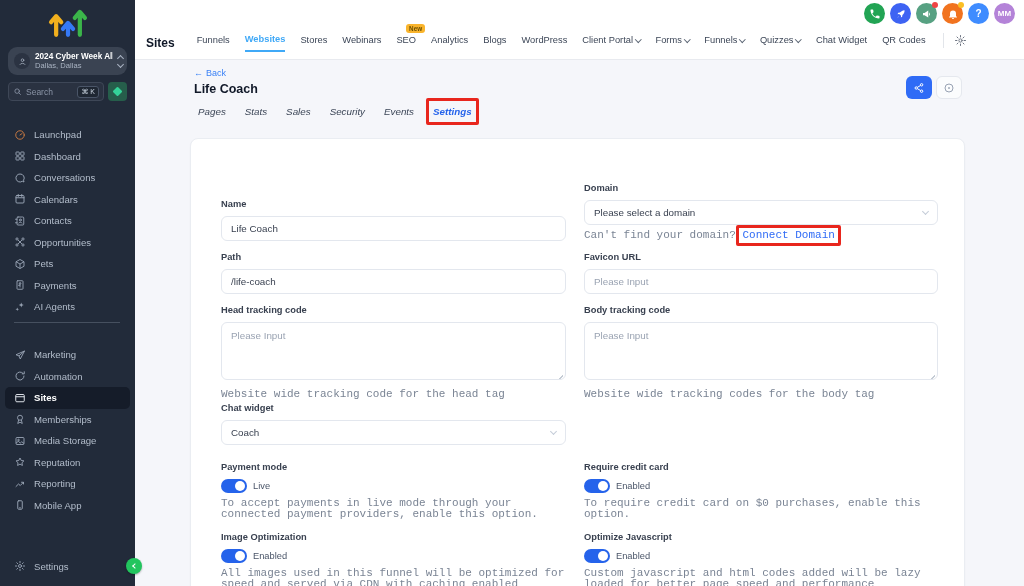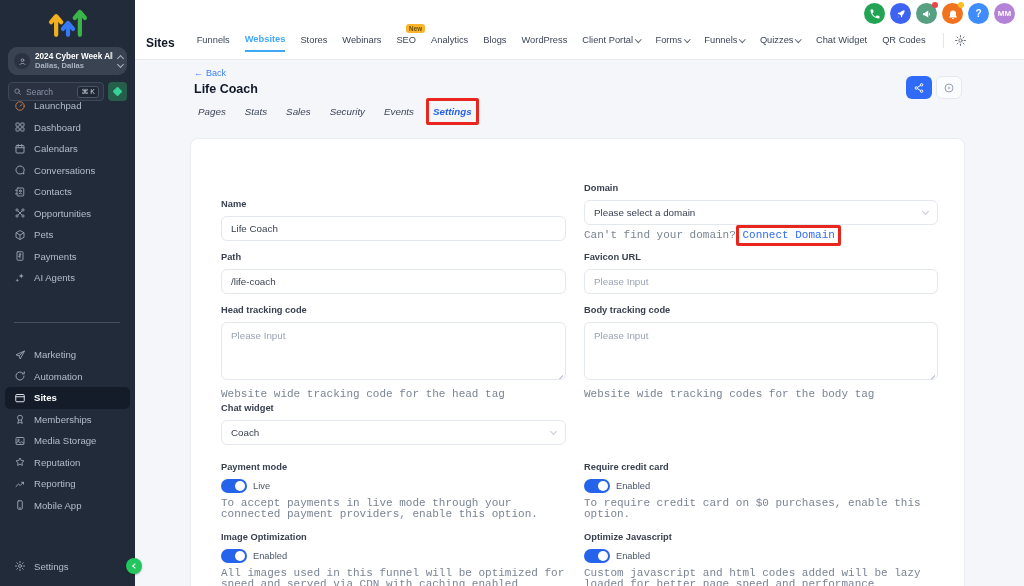--- a/index.html
+++ b/index.html
@@ -10,35 +10,35 @@
   
   .sidebar { position:absolute; left:0; top:0; width:135px; height:586px;
              background:#222b3a; z-index:5; }
   .logo { display:flex; justify-content:center; padding-top:6px; }
   .acct { margin:7px 8px 0; background:#3a4352; border-radius:9px; padding:5px 6px;
           display:flex; align-items:center; gap:5px; cursor:pointer; }
   .acct .av { width:16px; height:16px; border-radius:50%; background:#2b3342;
               display:flex; align-items:center; justify-content:center; color:#aab4c3; flex:0 0 auto;}
   .acct .nm { font-size:8.2px; font-weight:bold; color:#fff; white-space:nowrap;
               overflow:hidden; width:78px; }
-  .acct .loc { font-size:7.6px; color:#aab4c3; white-space:nowrap; overflow:hidden;font-weight:bold; }
+  .acct .loc { font-size:7.6px; color:#aab4c3; white-space:nowrap; overflow:hidden; }
   .acct .chevs { margin-left:auto; display:flex; flex-direction:column; gap:1px; }
   .chev { width:5px; height:5px; border:solid #aab4c3; border-width:0 1.2px 1.2px 0; }
   .chev.up { transform:rotate(-135deg); } .chev.dn { transform:rotate(45deg); }
   .searchrow { display:flex; gap:4px; margin:7px 8px 0; }
   .search { flex:1; display:flex; align-items:center; gap:4px; background:#2a3241;
             border:1px solid #3e4757; border-radius:4px; padding:0 4px; height:19px; }
   .search .ph { font-size:8.5px; color:#8a94a6; flex:1; }
   .kbd { font-size:7px; color:#cbd5e1; background:#1f2733; border:1px solid #4a5568;
          border-radius:3px; padding:1px 3px; }
   .ai-btn { width:19px; height:19px; background:#265e4b; border-radius:4px;
             display:flex; align-items:center; justify-content:center; cursor:pointer; }
   .diamond { width:7px; height:7px; background:#34d399; transform:rotate(45deg); border-radius:1px; }
   .navlist { position:absolute; left:0; width:135px; }
-  .navlist.one { top:95px;text-align:right; } .navlist.two { top:344px; }
+  .navlist.one { top:124px;text-align:right; } .navlist.two { top:344px; }
   .nitem { display:flex; align-items:center; gap:8px; height:21.5px; padding:0 6px 0 14px;
            font-size:9.6px; color:#b3bdcb; cursor:pointer; white-space:nowrap; }
   .nitem .ic { color:#9aa5b5; }
   .nitem.active { background:#151c29; border-radius:5px; margin:0 5px; padding-left:9px;
                   color:#fff; font-weight:bold; }
   .nitem.active .ic { color:#e8ecf2; }
   .sdivider { position:absolute; top:322px; left:14px; width:106px; height:1px; background:#46505f; }
   .settings-item { position:absolute; bottom:9px; left:0; width:135px; }
   .collapse { position:absolute; left:126px; top:558px; width:16px; height:16px; z-index:9;
               background:#22c55e; border-radius:50%; display:flex; align-items:center;
@@ -340,29 +340,29 @@
         <span>Launchpad</span>
       </div>
     <div class="nitem">
         <svg class="ic">
           <use href="#i-grid"></use>
         </svg>
         <span>Dashboard</span>
       </div>
     <div class="nitem">
         <svg class="ic">
+          <use href="#i-chat"></use>
+        </svg>
+        <span>Conversations</span>
+      </div>
+    <div class="nitem">
+        <svg class="ic">
           <use href="#i-cal"></use>
         </svg>
         <span>Calendars</span>
-      </div>
-    <div class="nitem">
-        <svg class="ic">
-          <use href="#i-chat"></use>
-        </svg>
-        <span>Conversations</span>
       </div>
     <div class="nitem">
         <svg class="ic">
           <use href="#i-contacts"></use>
         </svg>
         <span>Contacts</span>
       </div>
     <div class="nitem">
         <svg class="ic">
           <use href="#i-opps"></use>

